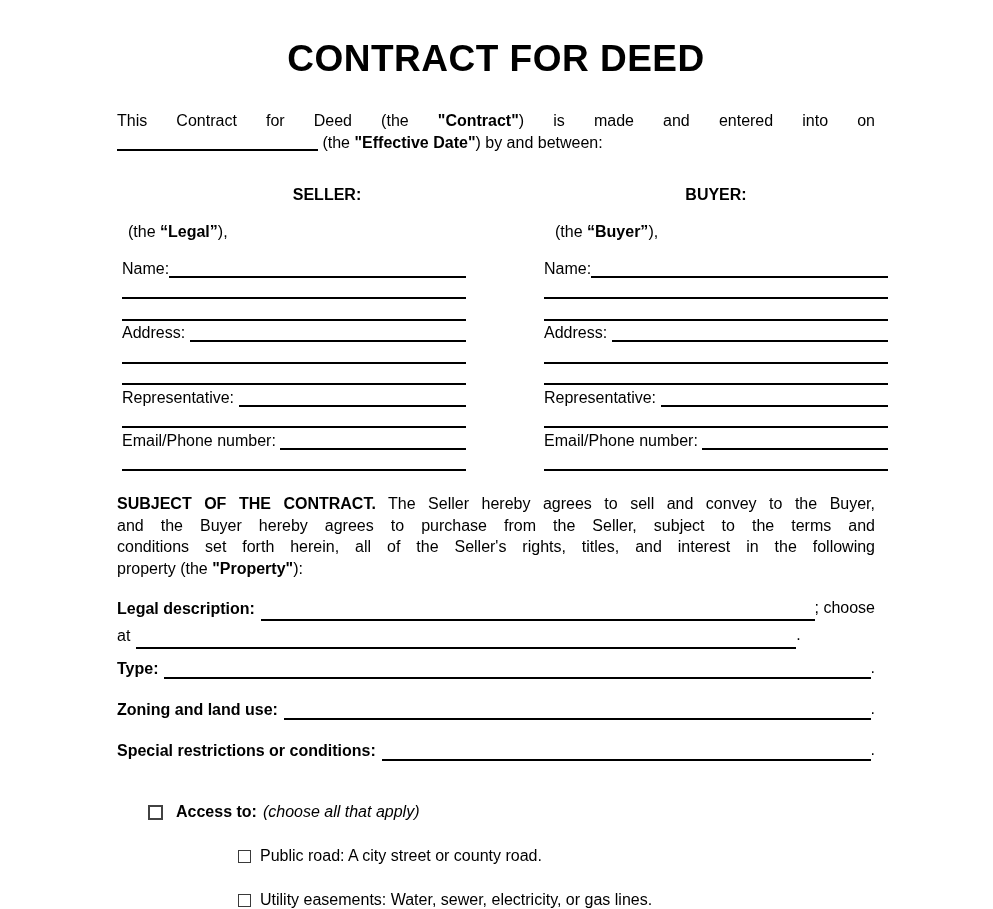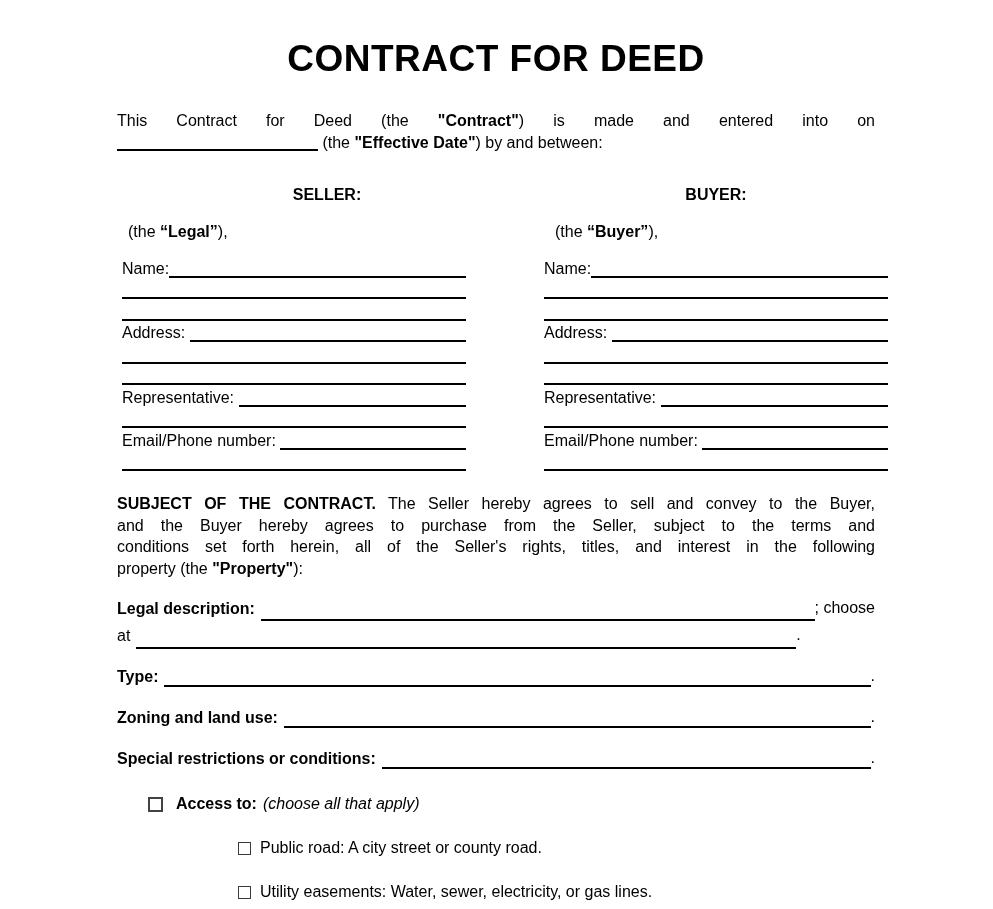--- a/index.html
+++ b/index.html
@@ -44,24 +44,24 @@
 
   .lrow { display: flex; align-items: center; line-height: 20px; }
   .legal1 { margin-top: 16px; height: 26px; }
   .legal2 { height: 28px; }
   .lrow .fline { margin-left: 6px; }
   .fline-fixed {
     width: 660px; margin-left: 6px;
     border-bottom: 2px solid #000; height: 100%;
   }
   .simple { height: 22px; }
-  .mt16 { margin-top: 16px; } .mt19 { margin-top: 19px; }
+  .mt16 { margin-top: 8px; } .mt19 { margin-top: 19px; }
 
   .cbrow { display: flex; align-items: center; height: 22px; }
-  .access-row { margin-top: 24px; padding-left: 31px; }
+  .access-row { margin-top: 40px; padding-left: 31px; }
   .sub-row { margin-top: 22px; padding-left: 121px; }
   .cb { background: #fff; flex: 0 0 auto; }
   .cb-main { width: 15px; height: 15px; border: 2px solid #424242; margin-right: 13px; }
   .cb-sub { width: 13px; height: 13px; border: 1.5px solid #3a3a3a; margin-right: 9px; }
   .hint { margin-left: 6px; }
 </style>
 </head>
 <body>
 
 <div class="page">

